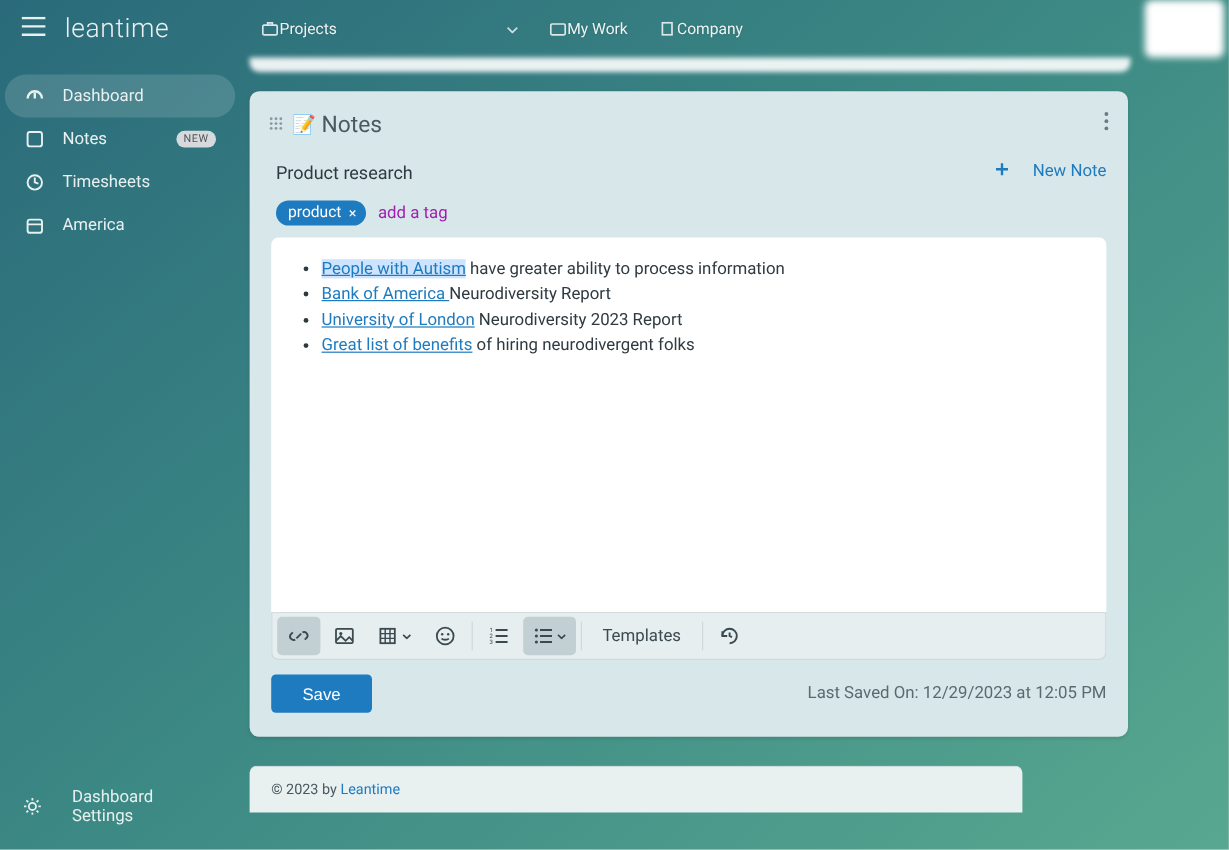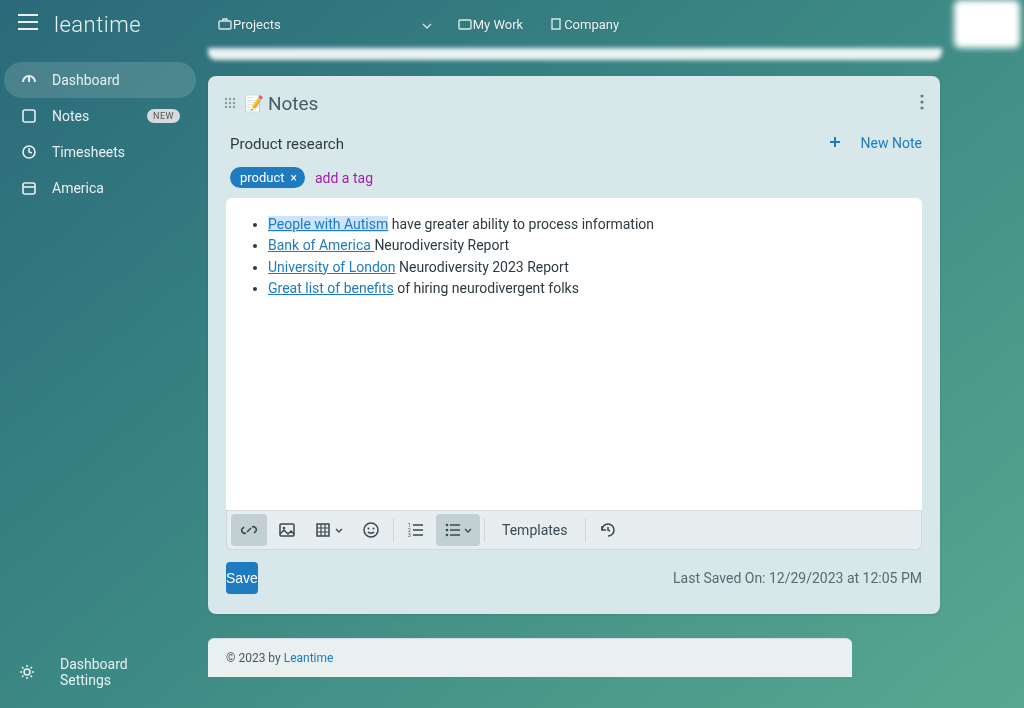--- a/index.html
+++ b/index.html
@@ -92,21 +92,21 @@
 }
 .tb-btn.first { margin-left: 4px; }
 .tb-btn.active { background: #c2d0d4; }
 .tb-btn.wide { width: 44px; }
 .tb-sep { width: 1px; height: 24px; background: #cfd9dc; margin: 0 3px; }
 .tb-templates { padding: 0 14px; font-size: 14px; color: #3a4a50; cursor: pointer; }
 .card-footer {
   display: flex; align-items: center; padding: 12px 18px 0 18px;
 }
 .save-btn {
-  background: #1e7bbf; color: #fff; border: none; padding: 8px 0;
+  background: #1e7bbf; color: #fff; border: none; padding: 8px 26px;
   border-radius: 4px; font-size: 14px; cursor: pointer;
 }
 .last-saved { margin-left: auto; font-size: 14px; color: #5a6a70; }
 .footer {
   margin-top: 24px; padding: 12px 18px; font-size: 12px; color: #4a5a60;
   background: #e8f0f0; border-radius: 6px 6px 0 0; width: 644px; border-top:1px solid #d0dcdf;
 }
 .footer a { color: #1e7bbf; text-decoration: none; }
 </style>
 </head>

